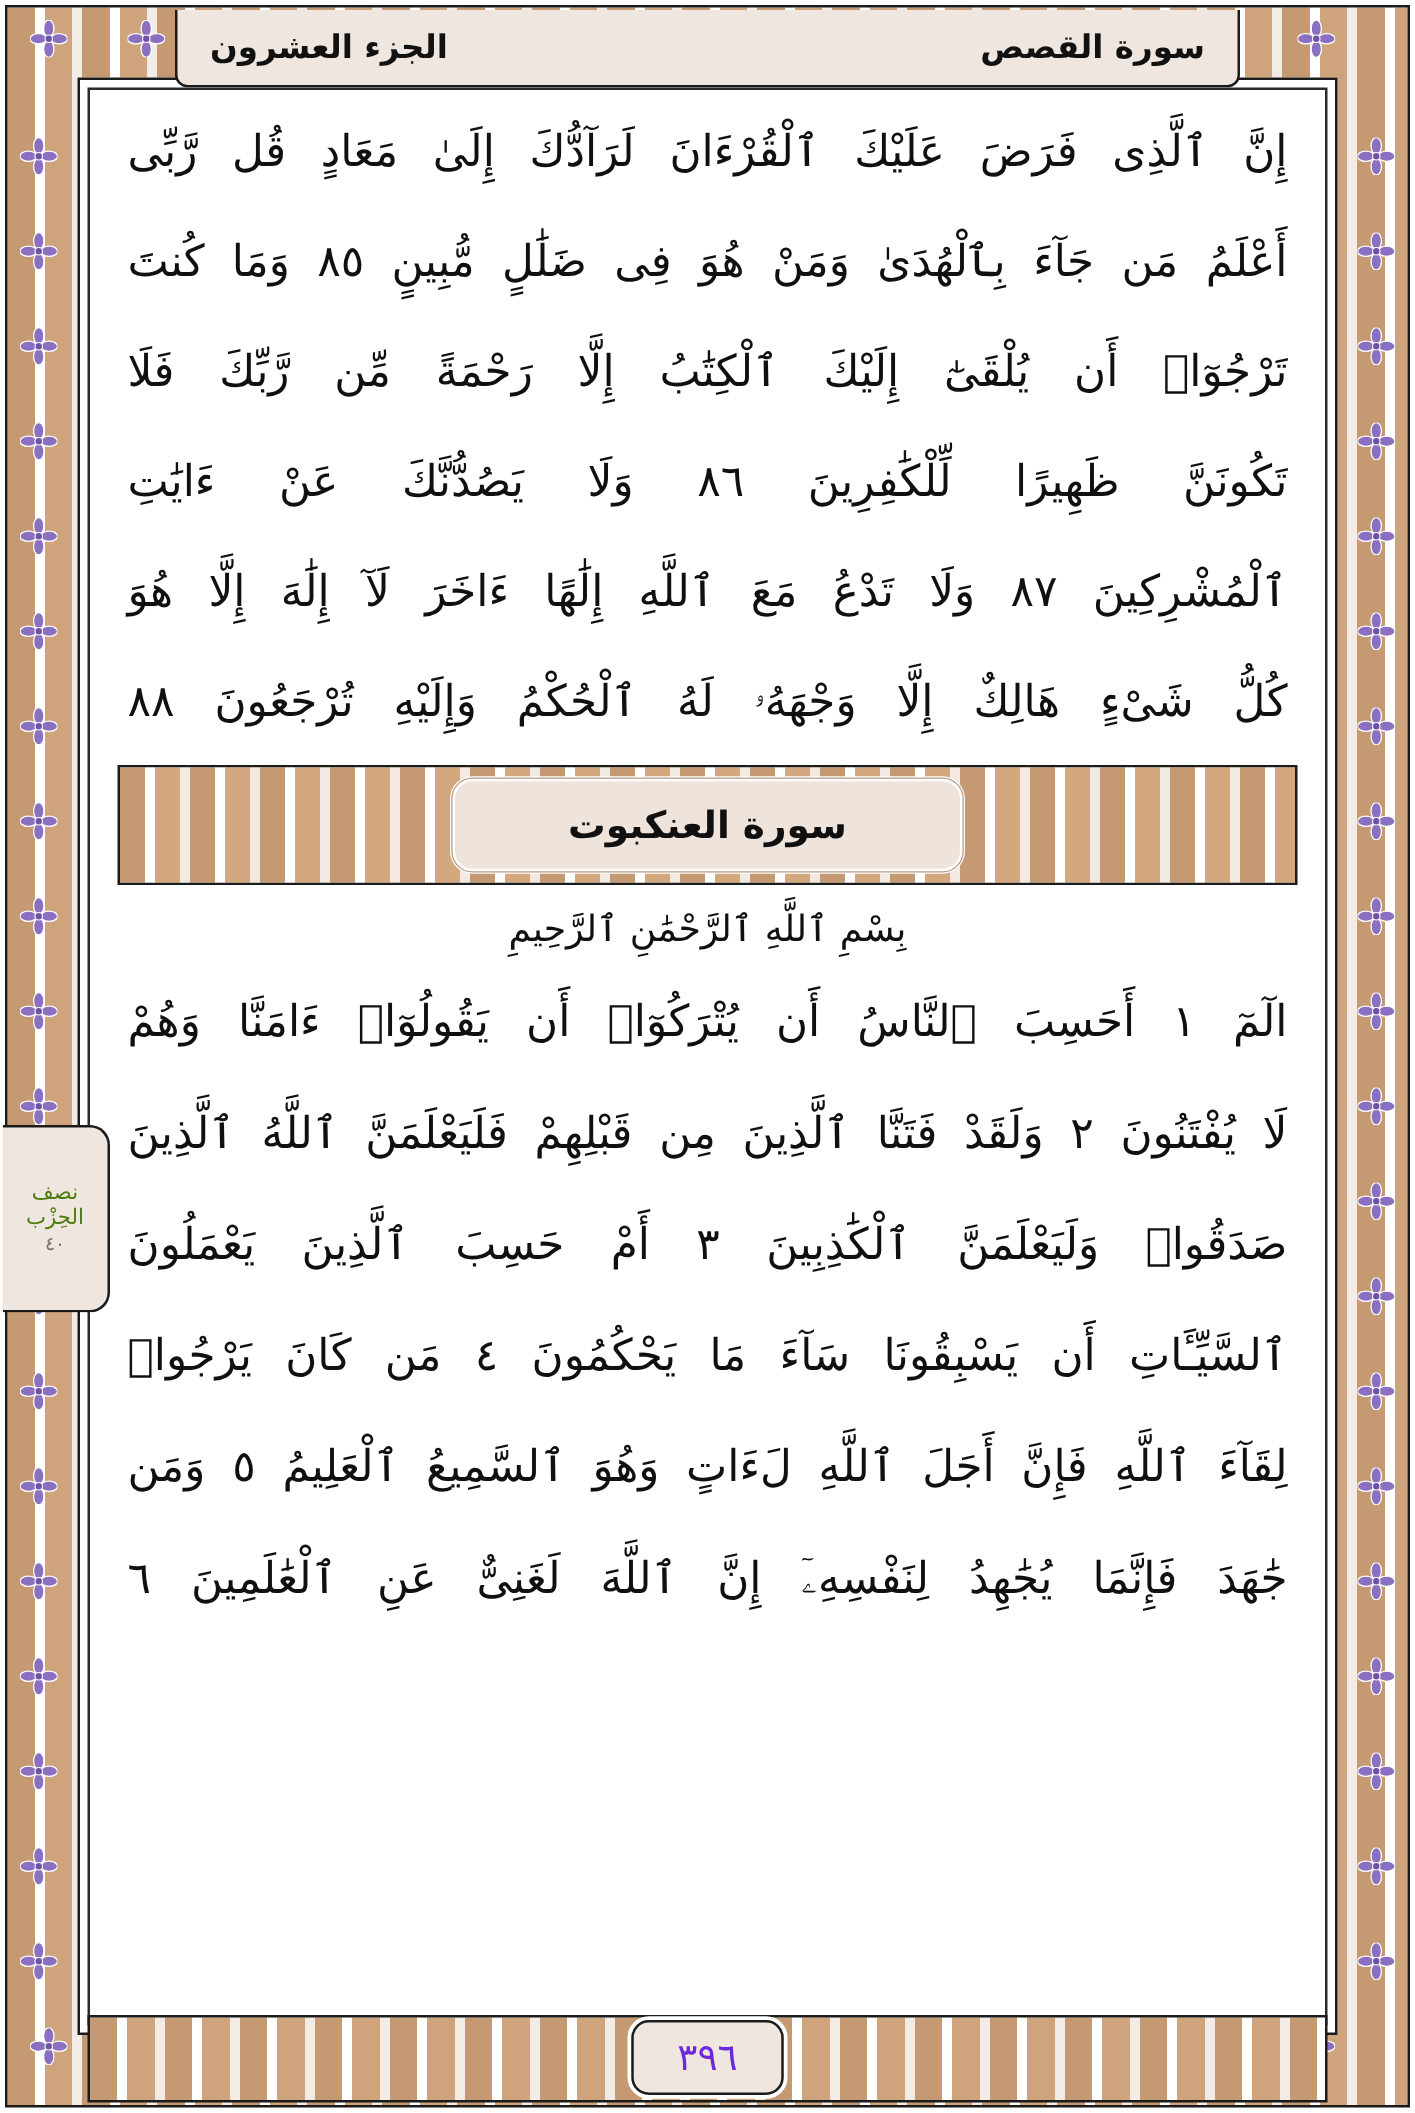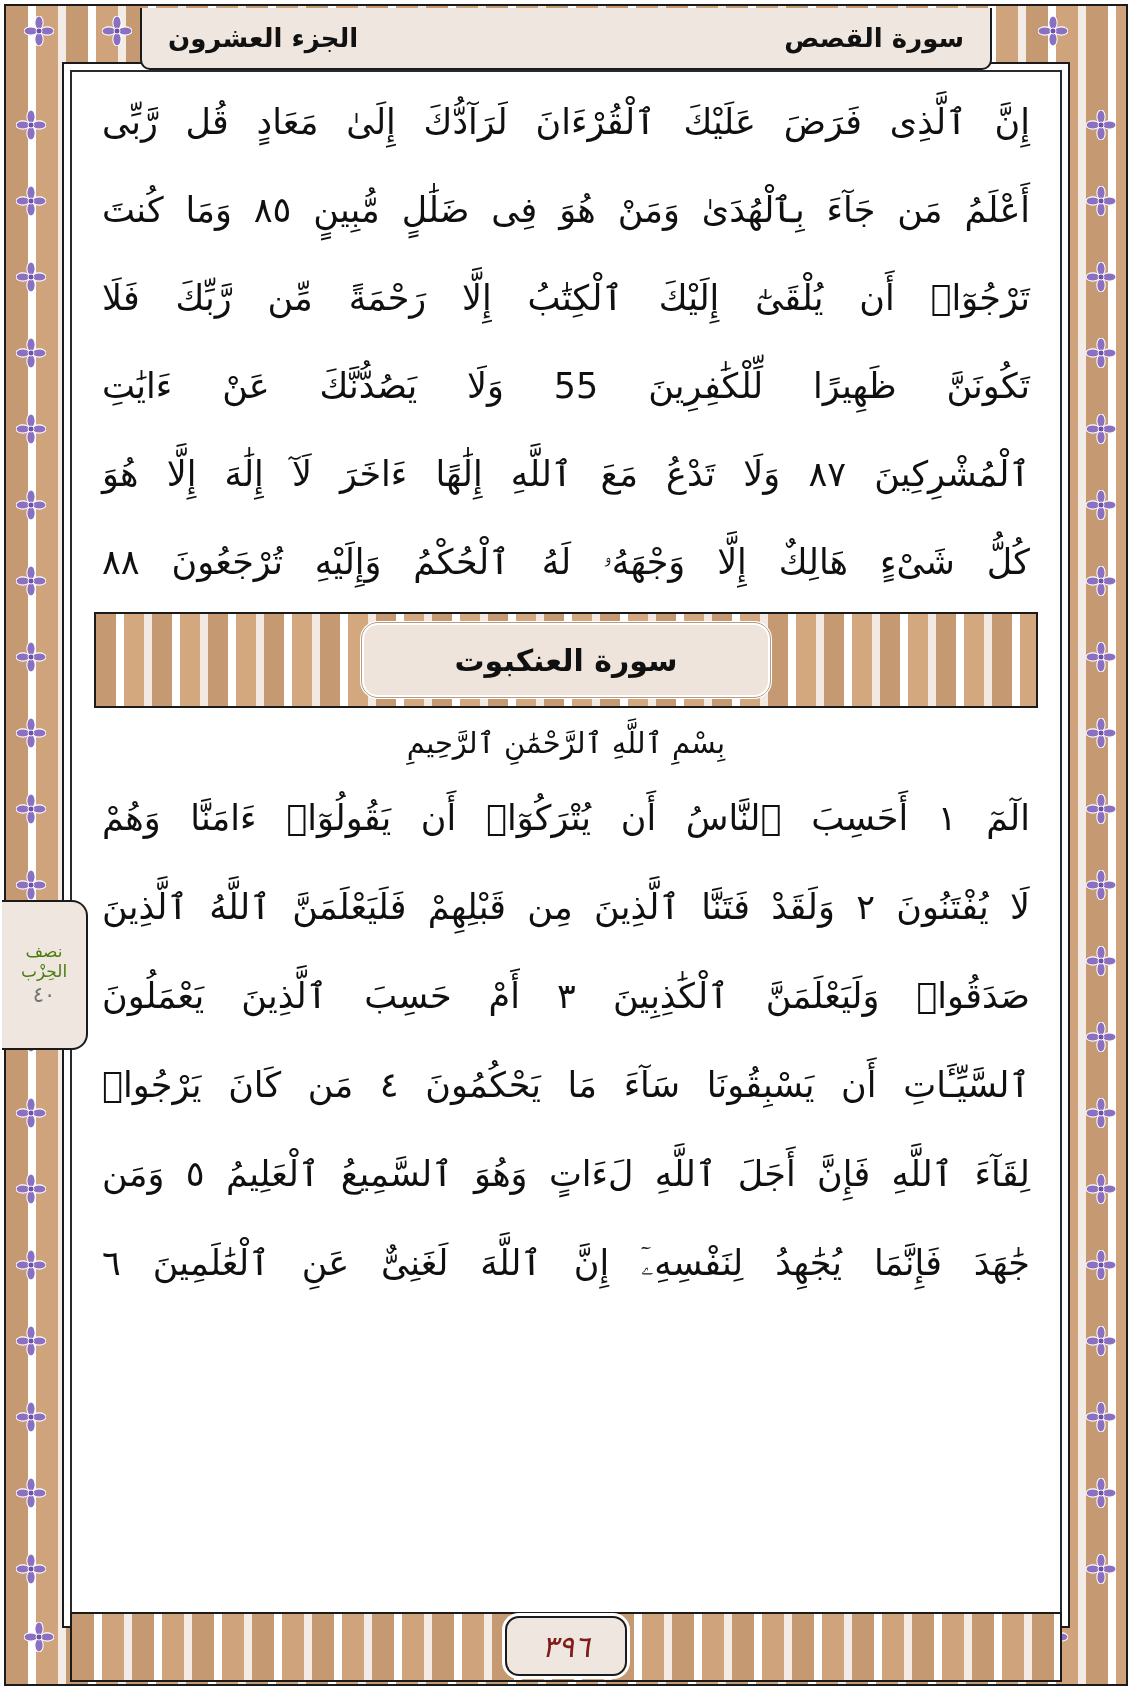--- a/index.html
+++ b/index.html
@@ -178,39 +178,38 @@
     display:flex;
     flex-direction:column;
     align-items:center;
     justify-content:center;
     gap:2px;
     box-sizing:border-box;
   }
   .hizb-line{
     font-size:17px;color:#4d7c0f;white-space:nowrap;line-height:1.05;
   }
-  .hizb-num{font-size:21px;color:#737373;text-align:right;}
+  .hizb-num{font-size:15px;color:#737373;text-align:right;}
 
   
   .page-num-wrap{
     position:absolute;
     left:0;right:0;bottom:14px;
     display:flex;align-items:center;justify-content:center;
     z-index:9;
   }
   .page-num{
     background:#efe7df;
     border:2px solid #1b1b1b;
     border-radius:14px;
     min-width:118px;
     height:56px;
     display:flex;align-items:center;justify-content:center;
-    font-size:30px;color:#7f1d1d;
+    font-size:30px;color:#6d28d9;
     box-shadow:0 0 0 3px #ffffff;
-    font-style:italic;
   }
 
   
   .bottom-strip{
     position:absolute;
     left:70px;right:70px;bottom:8px;
     height:70px;
     background:
       repeating-linear-gradient(90deg,
         #c59a72 0px,#c59a72 22px,
@@ -995,21 +994,21 @@
         <div class="ayah-line">
           <span>إِنَّ ٱلَّذِى فَرَضَ عَلَيْكَ ٱلْقُرْءَانَ لَرَآدُّكَ إِلَىٰ مَعَادٍ قُل رَّبِّى</span>
         </div>
         <div class="ayah-line">
           <span>أَعْلَمُ مَن جَآءَ بِٱلْهُدَىٰ وَمَنْ هُوَ فِى ضَلَٰلٍ مُّبِينٍ ٨٥ وَمَا كُنتَ</span>
         </div>
         <div class="ayah-line">
           <span>تَرْجُوٓا۟ أَن يُلْقَىٰٓ إِلَيْكَ ٱلْكِتَٰبُ إِلَّا رَحْمَةً مِّن رَّبِّكَ فَلَا</span>
         </div>
         <div class="ayah-line">
-          <span>تَكُونَنَّ ظَهِيرًا لِّلْكَٰفِرِينَ 55 وَلَا يَصُدُّنَّكَ عَنْ ءَايَٰتِ</span>
+          <span>تَكُونَنَّ ظَهِيرًا لِّلْكَٰفِرِينَ ٨٦ وَلَا يَصُدُّنَّكَ عَنْ ءَايَٰتِ</span>
         </div>
         <div class="ayah-line">
           <span>ٱلْمُشْرِكِينَ ٨٧ وَلَا تَدْعُ مَعَ ٱللَّهِ إِلَٰهًا ءَاخَرَ لَآ إِلَٰهَ إِلَّا هُوَ</span>
         </div>
         <div class="ayah-line">
           <span>كُلُّ شَىْءٍ هَالِكٌ إِلَّا وَجْهَهُۥ لَهُ ٱلْحُكْمُ وَإِلَيْهِ تُرْجَعُونَ ٨٨</span>
         </div>
       </div>
 
     <div class="surah-band">

